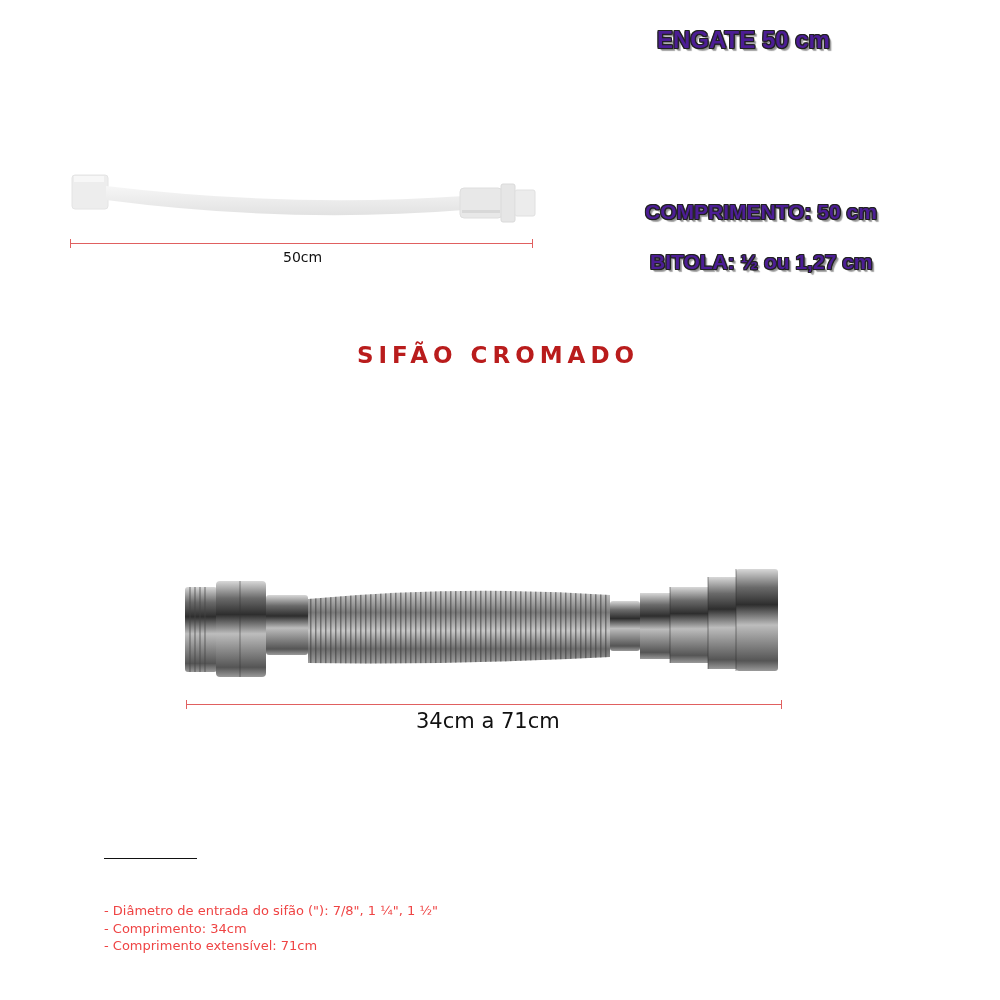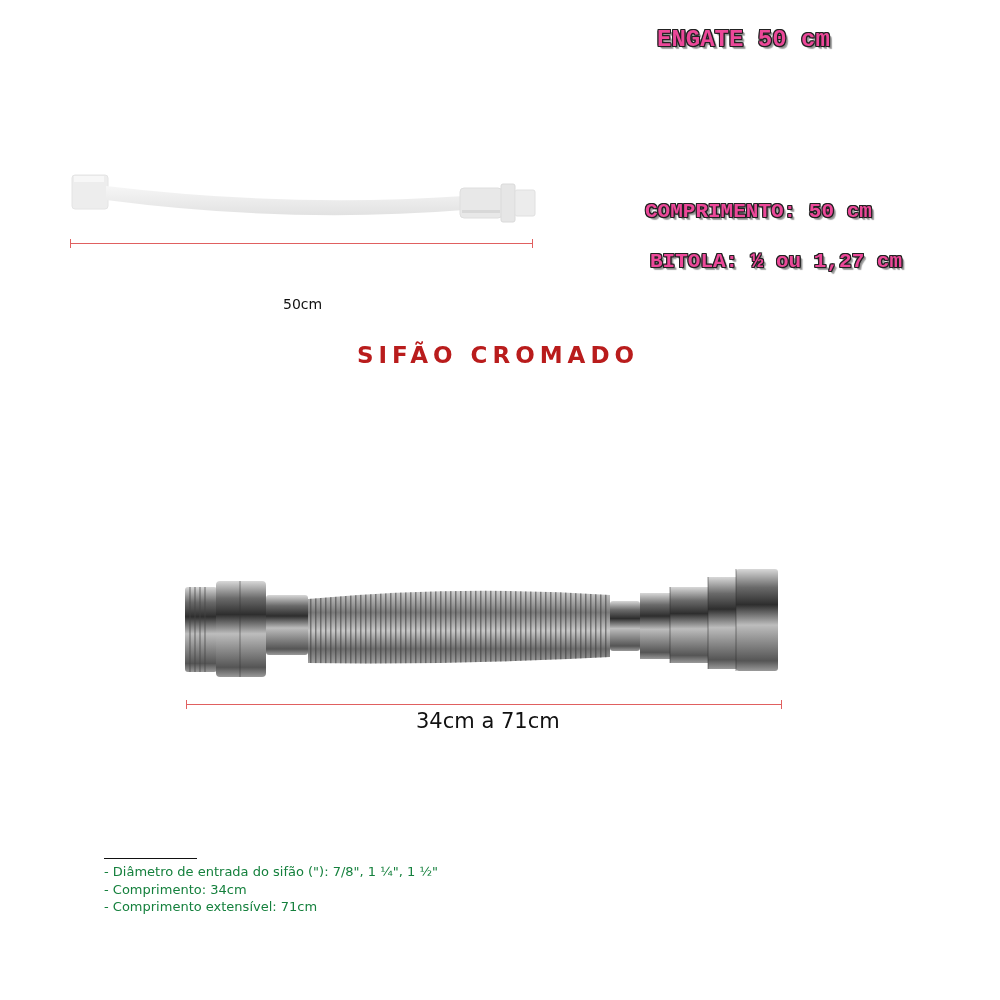--- a/index.html
+++ b/index.html
@@ -10,23 +10,23 @@
     body {
       width: 1000px;
       height: 1000px;
       position: relative;
       overflow: hidden;
       font-family: "Liberation Sans", sans-serif;
       color: #111;
     }
     .outline-title {
       position: absolute;
-      font-family: Liberation Mono, monospace;
+      font-family: Liberation Sans, sans-serif;
       font-weight: bold;
-      color: #ec4899;
+      color: #4c1d95;
       letter-spacing: 0px;
       white-space: nowrap;
       text-shadow:
         -1px -1px 0 #222, 1px -1px 0 #222, -1px 1px 0 #222, 1px 1px 0 #222,
         0 -1px 0 #222, 0 1px 0 #222, -1px 0 0 #222, 1px 0 0 #222,
         2px 2px 1px #888, 3px 3px 1px #aaa;
     }
     #engate-title {
       left: 657px;
       top: 26px;
@@ -75,21 +75,20 @@
       top: 243px;
       width: 463px;
     }
     #hose-measure-label {
       position: absolute;
       left: 283px;
       top: 249px;
       font-size: 14px;
       font-family: "DejaVu Sans", sans-serif;
       color: #111;
-      margin-top: 47px;
     }
 
     #sifao-title {
       position: absolute;
       left: 357px;
       top: 342px;
       font-size: 23px;
       font-family: "DejaVu Sans", sans-serif;
       font-weight: bold;
       letter-spacing: 5px;
@@ -124,28 +123,28 @@
       position: absolute;
       left: 104px;
       top: 858px;
       width: 93px;
       height: 1px;
       background: #111;
     }
     #specs-list {
       position: absolute;
       left: 104px;
-      top: 863px;
+      top: 902px;
       margin: 0;
       padding: 0;
       list-style: none;
       font-family: "DejaVu Sans", sans-serif;
       font-size: 13px;
       line-height: 17.5px;
-      color: #15803d;
+      color: #ef4444;
     }
     #specs-list li {
       white-space: nowrap;
     }
   </style>
 </head>
 <body>
 
 <div id="engate-title" class="outline-title">ENGATE 50 cm</div>
 <div id="comprimento-spec" class="outline-title">COMPRIMENTO: 50 cm</div>

